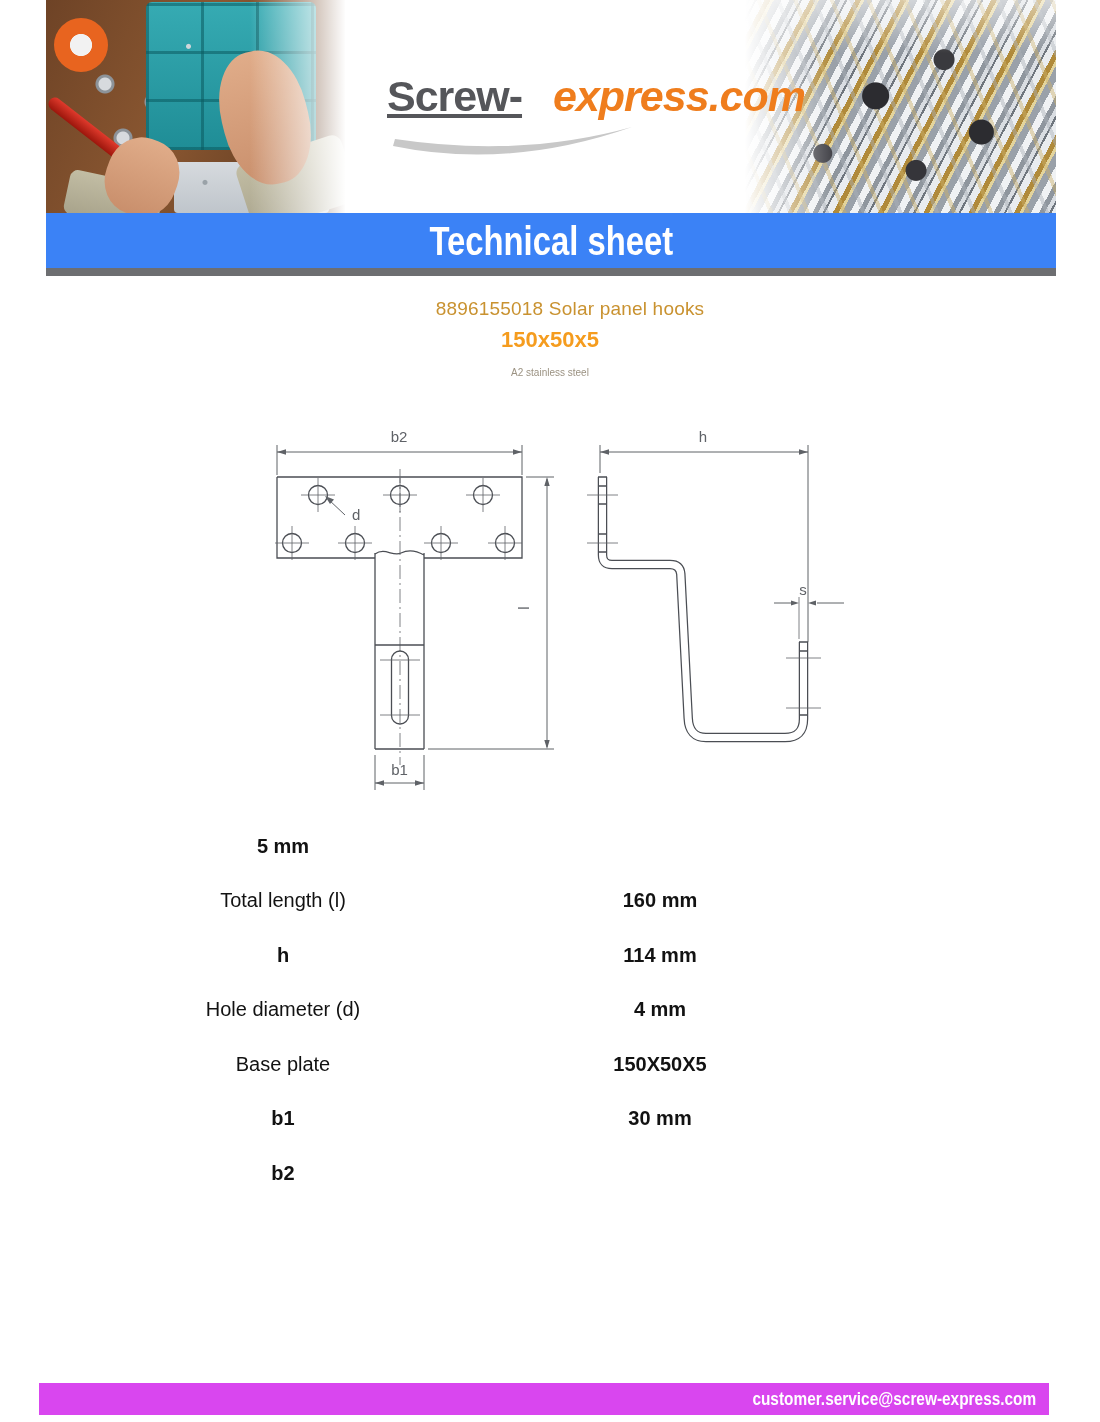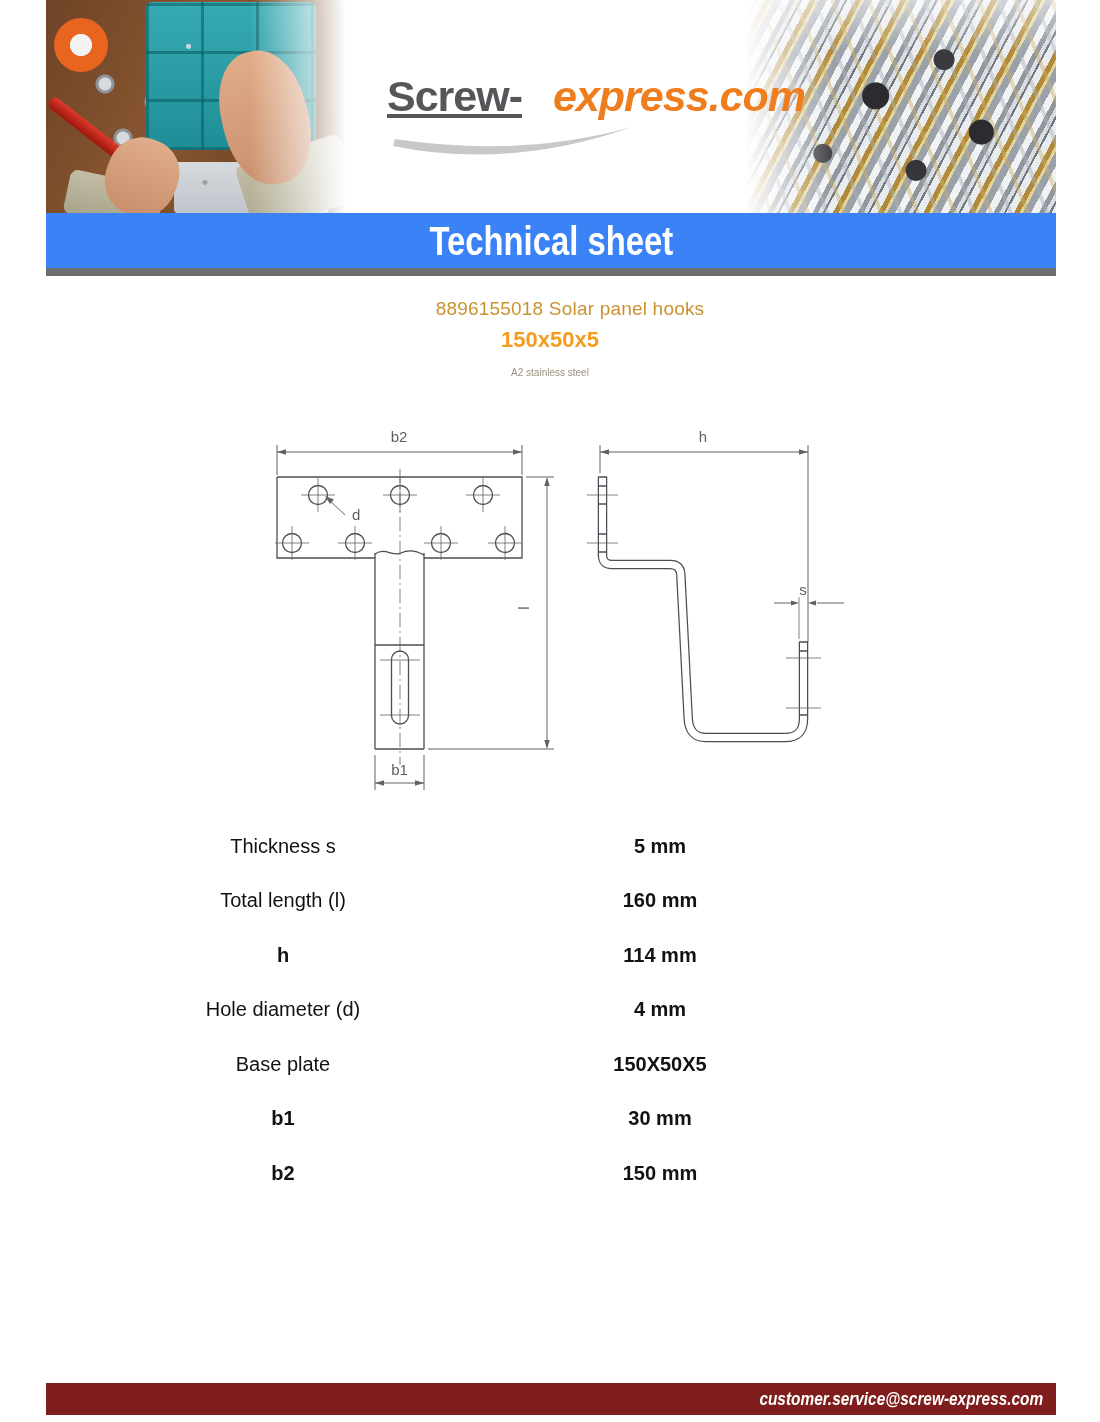--- a/index.html
+++ b/index.html
@@ -95,22 +95,22 @@
   .profile-in{stroke:#ffffff;stroke-width:7;fill:none;}
 
   
   .spec-table{position:absolute;left:46px;top:819px;width:1010px;}
   .spec-row{display:grid;grid-template-columns:474px 280px;height:54.5px;align-items:center;}
   .spec-label{text-align:center;font-size:20px;color:#121212;}
   .spec-label.bold{font-weight:bold;}
   .spec-value{text-align:center;font-size:20px;font-weight:bold;color:#121212;}
 
   
-  .footer{position:absolute;left:46px;top:1383px;width:1010px;height:32px;background:#7f1d1d;
-          text-align:right;line-height:32px;font-style:italic;}
+  .footer{position:absolute;left:39px;top:1383px;width:1010px;height:32px;background:#d946ef;
+          text-align:right;line-height:32px;}
   .footer-text{display:inline-block;transform:scaleX(0.88);transform-origin:right center;
           color:#ffffff;font-weight:bold;font-size:17.5px;padding-right:14px;}
 </style>
 </head>
 <body>
 
 <div class="page">
 
   <div class="photo photo-left">
     <div class="abs washers"></div>
@@ -236,21 +236,20 @@
 
     <path class="thin" d="M559,182 V224"></path>
     <path class="dim" d="M534,188 H551 M577,188 H604"></path>
     <polygon class="arr" points="559,188 551,185.4 551,190.6"></polygon>
     <polygon class="arr" points="568,188 576,185.4 576,190.6"></polygon>
     <text class="dimtext" x="563" y="180" text-anchor="middle" font-size="11">s</text>
   </svg>
 
   <div class="spec-table">
       <div class="spec-row">
-        <div class="spec-label">Thickness s</div>
         <div class="spec-value">5 mm</div>
       </div>
       <div class="spec-row">
         <div class="spec-label">Total length (l)</div>
         <div class="spec-value">160 mm</div>
       </div>
       <div class="spec-row">
         <div class="spec-label bold">h</div>
         <div class="spec-value">114 mm</div>
       </div>
@@ -261,21 +260,20 @@
       <div class="spec-row">
         <div class="spec-label">Base plate</div>
         <div class="spec-value">150X50X5</div>
       </div>
       <div class="spec-row">
         <div class="spec-label bold">b1</div>
         <div class="spec-value">30 mm</div>
       </div>
       <div class="spec-row">
         <div class="spec-label bold">b2</div>
-        <div class="spec-value">150 mm</div>
       </div>
     </div>
 
   <div class="footer">
     <span class="footer-text">customer.service@screw-express.com</span>
   </div>
 
 </div>
 
 </body></html>

